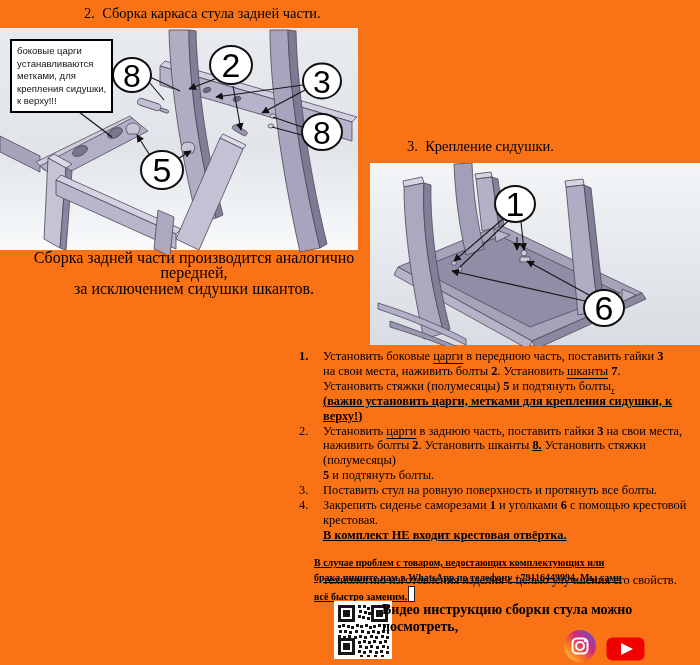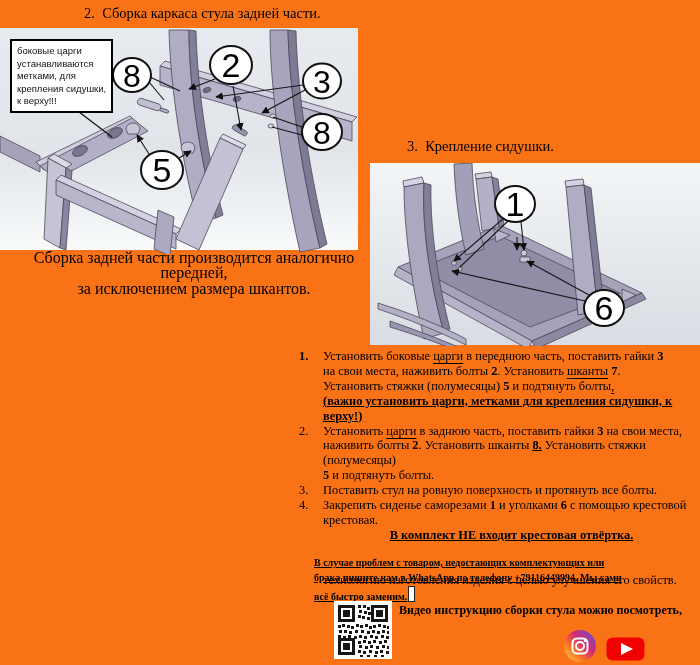--- a/index.html
+++ b/index.html
@@ -9,30 +9,30 @@
   .title{font-size:14.5px;white-space:nowrap;}
   .notebox{left:10px;top:39px;width:92px;border:2px solid #000;background:#fff;
            font-family:"Liberation Sans", sans-serif;font-size:9.5px;line-height:12.6px;
            padding:4px 2px 3px 5px;color:#111;z-index:5;}
   .caption{left:7px;top:250px;width:358px;text-align:center;font-size:16px;line-height:15.4px;margin-left:8px;}
   .steps{left:296px;top:349px;width:404px;font-size:12.4px;line-height:14.9px;}
   .step{position:relative;padding-left:27px;}
   .step .num{position:absolute;left:3px;top:0;}
   .step.first .num{font-weight:700;}
   .indent{margin-left:27px;}
-  .bu{font-weight:700;text-decoration:underline;text-align:center;}
+  .bu{font-weight:700;text-decoration:underline;}
   .seg-b{font-weight:700;}
   .seg-bu{font-weight:700;text-decoration:underline;}
   .seg-w{text-decoration-line:underline;text-decoration-style:wavy;
          text-decoration-color:#f03030;text-decoration-thickness:1px;text-underline-offset:2.5px;text-decoration:underline;}
   .whatsapp{left:314px;top:555px;width:372px;font-size:10px;line-height:15.3px;
             font-weight:700;text-decoration:underline;}
   .caret{display:inline-block;width:5px;height:14px;border:1px solid #222;background:#fff;
          margin-left:1px;vertical-align:-2px;}
-  .ftext{left:399px;top:602px;font-size:12px;line-height:16.5px;font-weight:700;}
+  .ftext{left:382px;top:602px;font-size:14px;line-height:16.5px;font-weight:700;}
   svg text.co{font-family:"Liberation Sans", sans-serif;fill:#000;text-anchor:middle;}
 </style>
 </head>
 <body>
 
 <div class="page">
 
   <div class="abs title" style="left:84px;top:5px;">2.&nbsp; Сборка каркаса стула задней части.</div>
 
   <svg class="abs" style="left:0;top:28px;" width="360" height="226" viewBox="0 0 360 226">
@@ -123,21 +123,21 @@
     <g>
       <ellipse cx="162" cy="142" rx="21" ry="19" fill="#fff" stroke="#111" stroke-width="2"></ellipse>
       <text class="co" x="162" y="154" font-size="34">5</text>
     </g>
   </svg>
 
   <div class="abs notebox"><span>боковые царги</span><br><span>устанавливаются</span><br><span>метками, для</span><br><span>крепления сидушки,</span><br><span>к верху!!!</span></div>
 
   <div class="abs caption">
     <div>Сборка задней части производится аналогично передней,</div>
-    <div>за исключением размера шкантов.</div>
+    <div>за исключением сидушки шкантов.</div>
   </div>
 
   <div class="abs title" style="left:407px;top:138px;">3.&nbsp; Крепление сидушки.</div>
 
   <svg class="abs" style="left:370px;top:163px;" width="330" height="183" viewBox="0 0 330 183">
     <defs>
       <linearGradient id="bg2" x1="0" y1="0" x2="0" y2="1">
         <stop offset="0" stop-color="#f3f5f7"></stop>
         <stop offset="1" stop-color="#d8dde3"></stop>
       </linearGradient>

